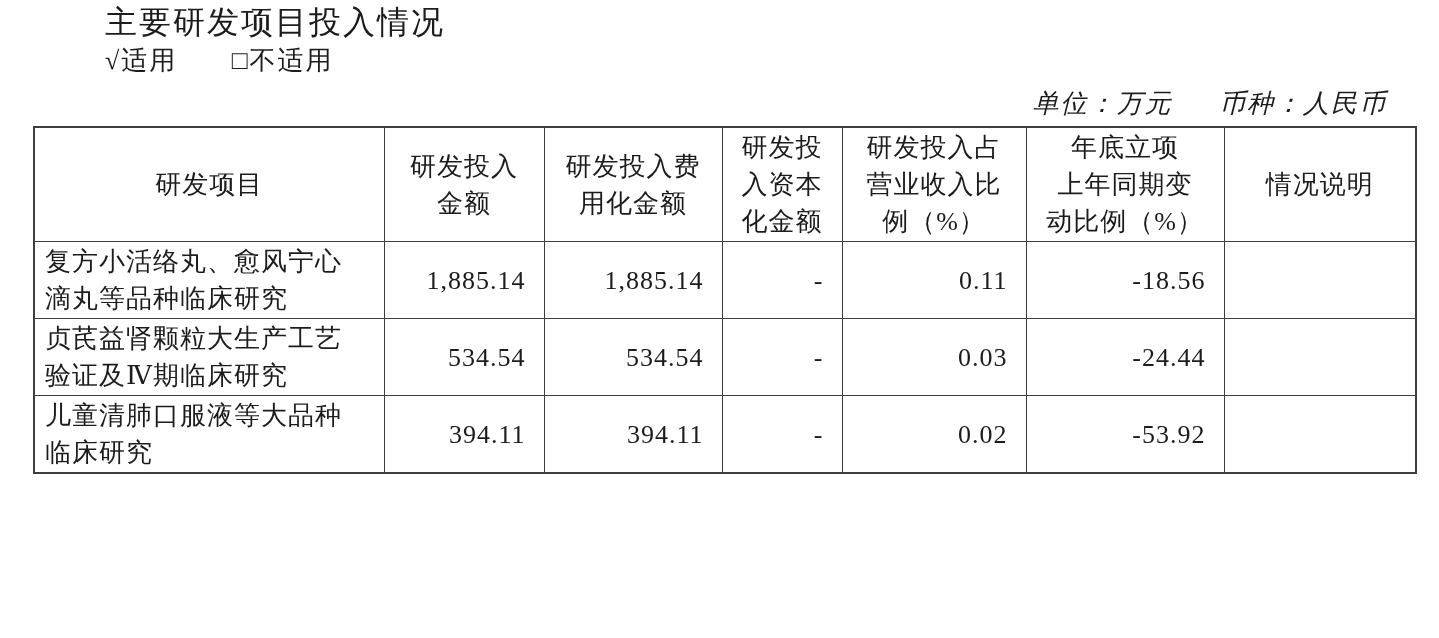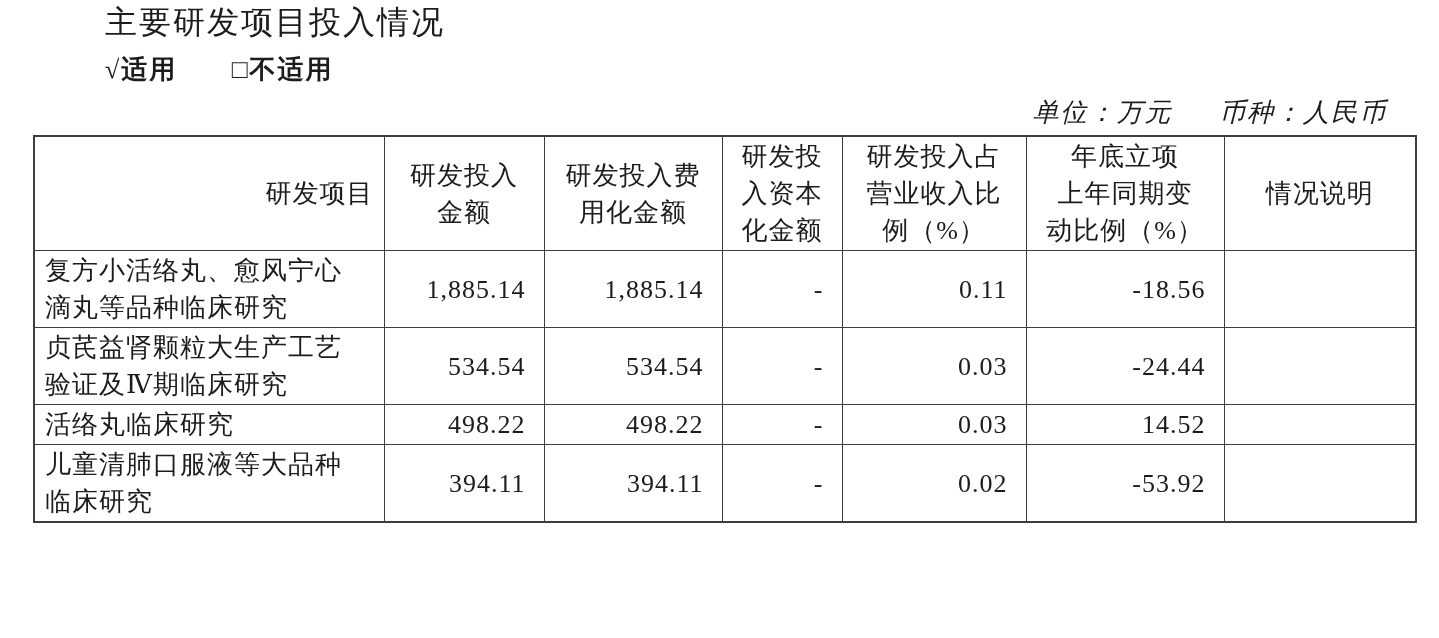--- a/index.html
+++ b/index.html
@@ -15,25 +15,24 @@
   .doc { position: relative; width: 1439px; height: 638px; }
 
   .doc-title {
     margin: 6px 0 0 105px;
     font-size: 32px;
     line-height: 32px;
     letter-spacing: 2px;
     font-weight: normal;
   }
   .applicability {
-    margin: 16px 0 0 105px;
+    margin: 7px 0 0 105px;
     font-size: 26px;
     line-height: 32px;
     letter-spacing: 2px;
-    font-weight: bold;
   }
   .applicability .not-applicable { margin-left: 46px; }
 
   .unit-line {
     margin-top: 12px;
     text-align: right;
     padding-right: 52px;
     font-size: 26px;
     line-height: 30px;
     letter-spacing: 2px;
@@ -56,21 +55,21 @@
     font-weight: normal;
     vertical-align: middle;
     padding: 1px 10px;
     overflow: hidden;
   }
   .rd-table th {
     text-align: center;
     white-space: pre-line;
   }
   .rd-table th.h-project {
-    text-align: right;
+    text-align: center;
     padding-left: 10px;
   }
   td.c-project {
     text-align: left;
     padding: 1px 28px 1px 10px;
   }
   td.c-num {
     text-align: right;
     padding-right: 18px;
   }
@@ -138,29 +137,20 @@
         <tr>
       <td class="c-project">贞芪益肾颗粒大生产工艺验证及Ⅳ期临床研究</td>
       <td class="c-num">534.54</td>
       <td class="c-num">534.54</td>
       <td class="c-num">-</td>
       <td class="c-num">0.03</td>
       <td class="c-num">-24.44</td>
       <td class="c-note"></td>
     </tr>
         <tr>
-      <td class="c-project">活络丸临床研究</td>
-      <td class="c-num">498.22</td>
-      <td class="c-num">498.22</td>
-      <td class="c-num">-</td>
-      <td class="c-num">0.03</td>
-      <td class="c-num">14.52</td>
-      <td class="c-note"></td>
-    </tr>
-        <tr>
       <td class="c-project">儿童清肺口服液等大品种临床研究</td>
       <td class="c-num">394.11</td>
       <td class="c-num">394.11</td>
       <td class="c-num">-</td>
       <td class="c-num">0.02</td>
       <td class="c-num">-53.92</td>
       <td class="c-note"></td>
     </tr>
       </tbody>
   </table>

